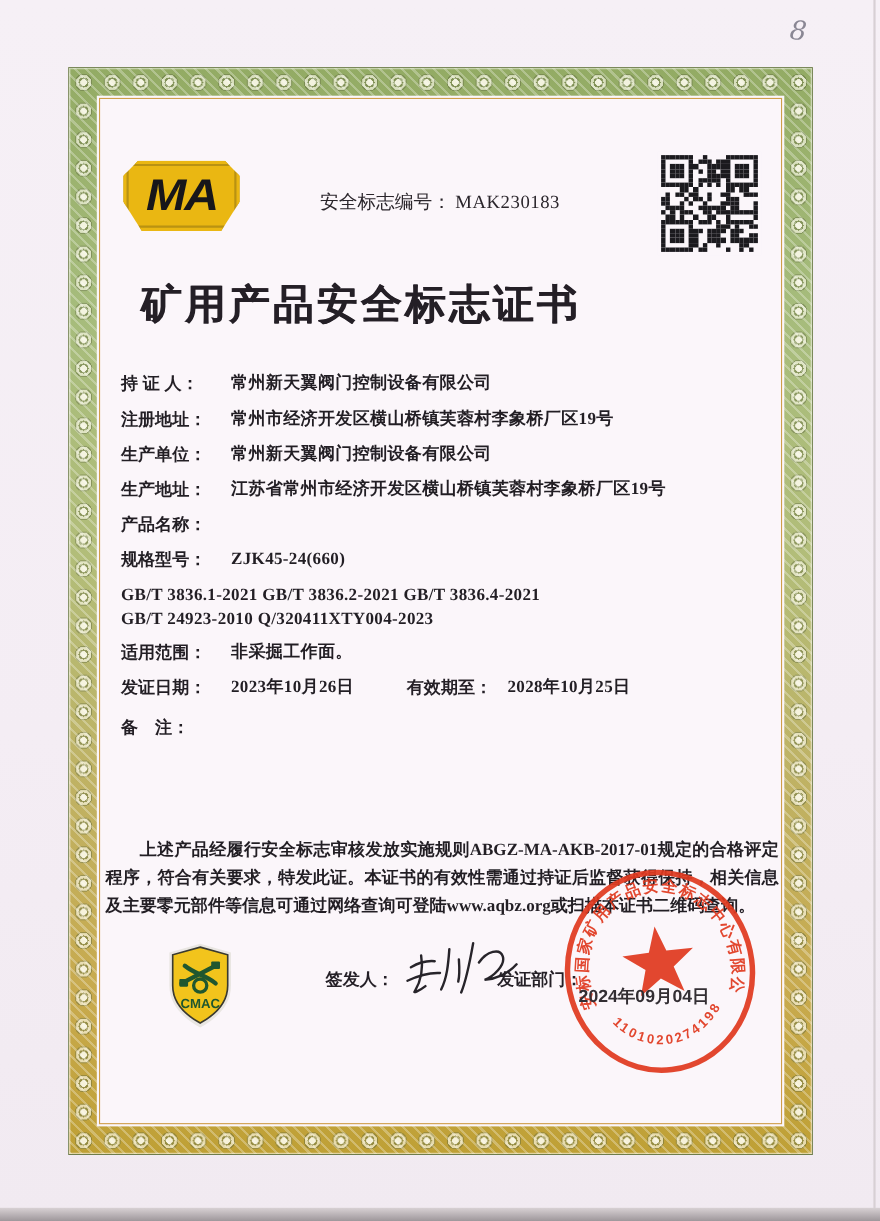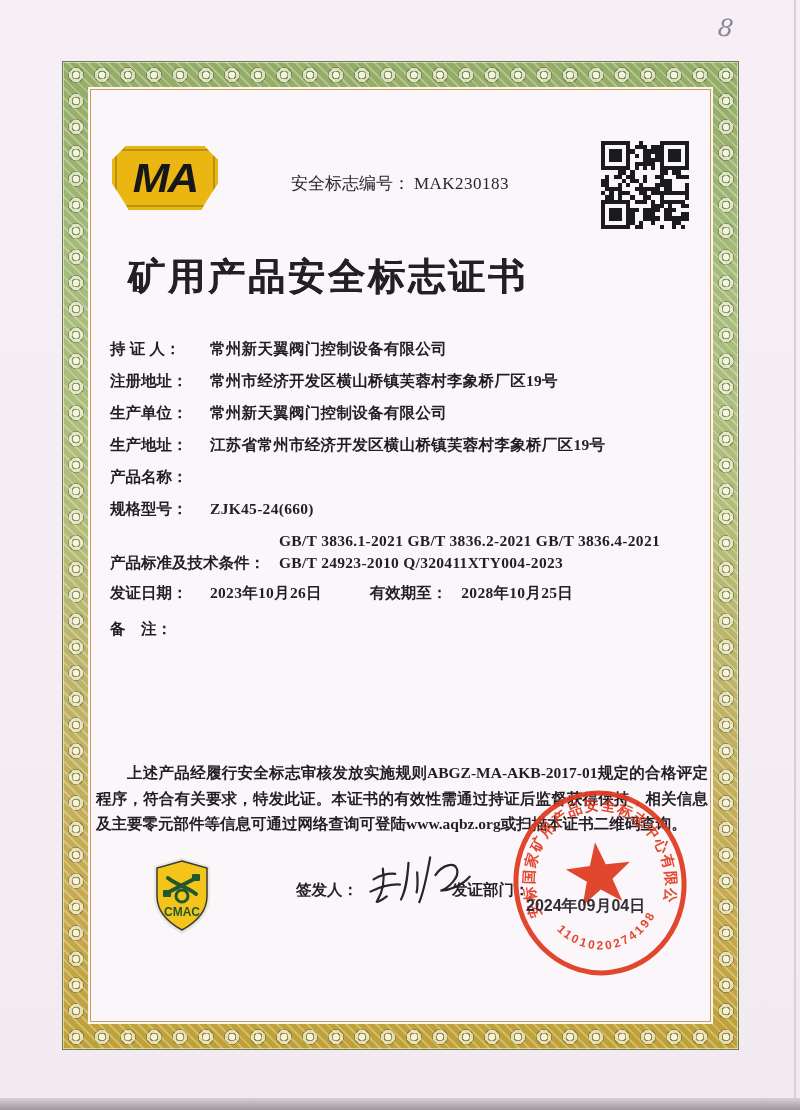--- a/index.html
+++ b/index.html
@@ -550,22 +550,25 @@
       <span class="fvalue">江苏省常州市经济开发区横山桥镇芙蓉村李象桥厂区19号</span>
     </div>
     <div class="row">
       <span class="flabel">产品名称：</span>
     </div>
     <div class="row">
       <span class="flabel">规格型号：</span>
       <span class="fvalue">ZJK45-24(660)</span>
     </div>
     <div class="row row-std">
-      <span class="flabel">产品标准及技术条件：</span>
       <span class="fvalue">GB/T 3836.1-2021 GB/T 3836.2-2021 GB/T 3836.4-2021 GB/T 24923-2010 Q/320411XTY004-2023</span>
+    </div>
+    <div class="row">
+      <span class="flabel">适用范围：</span>
+      <span class="fvalue">非采掘工作面。</span>
     </div>
     <div class="row row-dates">
       <span class="flabel">发证日期：</span>
       <span class="fvalue">2023年10月26日</span>
       <span class="flabel2">有效期至：</span>
       <span class="fvalue">2028年10月25日</span>
     </div>
     <div class="row">
       <span class="flabel">备　注：</span>
       <span class="fvalue"></span>

